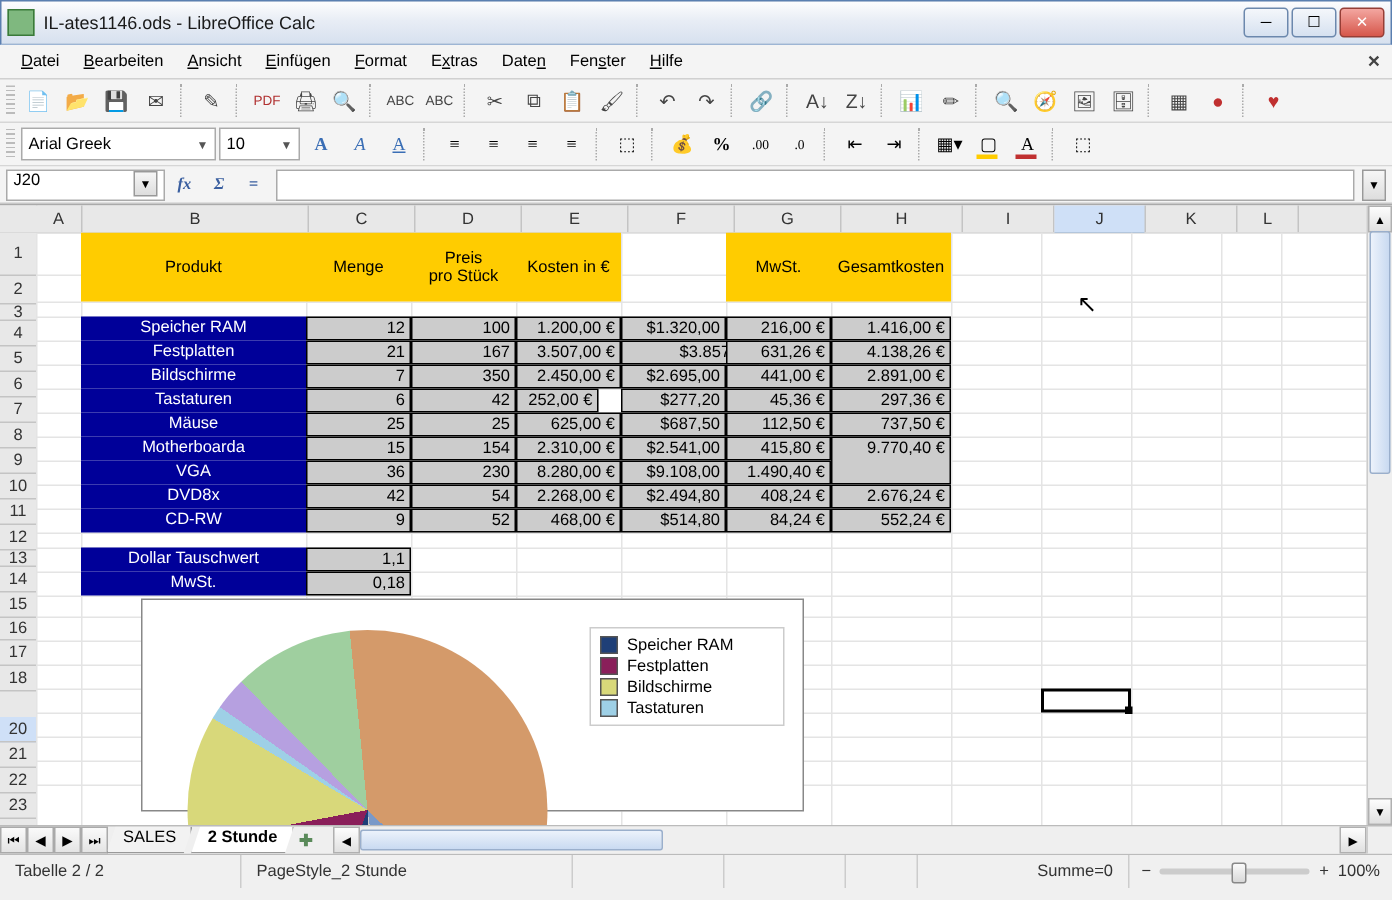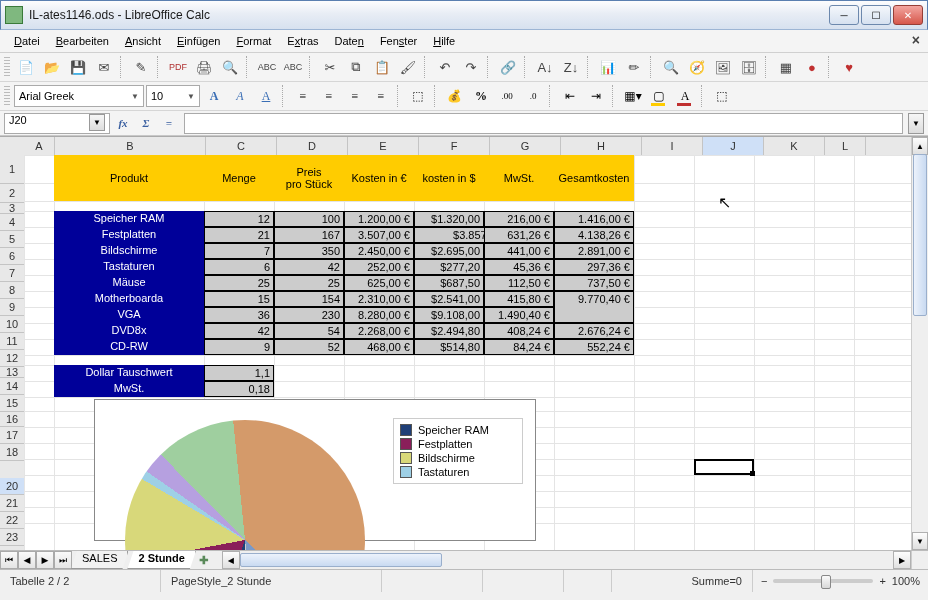--- a/index.html
+++ b/index.html
@@ -263,21 +263,20 @@
       <div style="position: absolute; top: 288px; left: 0px; right: 0px; height: 1px; background: rgb(228, 228, 228);"></div>
       <div style="position: absolute; top: 304px; left: 0px; right: 0px; height: 1px; background: rgb(228, 228, 228);"></div>
       <div style="position: absolute; top: 320px; left: 0px; right: 0px; height: 1px; background: rgb(228, 228, 228);"></div>
       <div style="position: absolute; top: 336px; left: 0px; right: 0px; height: 1px; background: rgb(228, 228, 228);"></div>
       <div style="position: absolute; top: 352px; left: 0px; right: 0px; height: 1px; background: rgb(228, 228, 228);"></div>
       <div style="position: absolute; top: 368px; left: 0px; right: 0px; height: 1px; background: rgb(228, 228, 228);"></div>
       <div class="cell hdr" style="left: 30px; top: 0px; width: 150px; height: 46px;">Produkt</div>
       <div class="cell hdr" style="left: 180px; top: 0px; width: 70px; height: 46px;">Menge</div>
       <div class="cell hdr" style="left: 250px; top: 0px; width: 70px; height: 46px;">Preis<br>pro Stück</div>
       <div class="cell hdr" style="left: 320px; top: 0px; width: 70px; height: 46px;">Kosten in €</div>
-      <div class="cell hdr" style="left: 390px; top: 0px; width: 70px; height: 46px;">kosten in $</div>
       <div class="cell hdr" style="left: 460px; top: 0px; width: 70px; height: 46px;">MwSt.</div>
       <div class="cell hdr" style="left: 530px; top: 0px; width: 80px; height: 46px;">Gesamtkosten</div>
       <div class="cell prodcell" style="left: 30px; top: 56px; width: 150px; height: 16px;">Speicher RAM</div>
       <div class="cell datagrey" style="left: 180px; top: 56px; width: 70px; height: 16px;">12</div>
       <div class="cell datagrey" style="left: 250px; top: 56px; width: 70px; height: 16px;">100</div>
       <div class="cell datagrey" style="left: 320px; top: 56px; width: 70px; height: 16px;">1.200,00 €</div>
       <div class="cell datagrey" style="left: 390px; top: 56px; width: 70px; height: 16px;">$1.320,00</div>
       <div class="cell datagrey" style="left: 460px; top: 56px; width: 70px; height: 16px;">216,00 €</div>
       <div class="cell datagrey" style="left: 530px; top: 56px; width: 80px; height: 16px; padding-left: 16px;">1.416,00 €</div>
       <div class="cell prodcell" style="left: 30px; top: 72px; width: 150px; height: 16px;">Festplatten</div>
@@ -290,21 +289,21 @@
       <div class="cell prodcell" style="left: 30px; top: 88px; width: 150px; height: 16px;">Bildschirme</div>
       <div class="cell datagrey" style="left: 180px; top: 88px; width: 70px; height: 16px;">7</div>
       <div class="cell datagrey" style="left: 250px; top: 88px; width: 70px; height: 16px;">350</div>
       <div class="cell datagrey" style="left: 320px; top: 88px; width: 70px; height: 16px;">2.450,00 €</div>
       <div class="cell datagrey" style="left: 390px; top: 88px; width: 70px; height: 16px;">$2.695,00</div>
       <div class="cell datagrey" style="left: 460px; top: 88px; width: 70px; height: 16px;">441,00 €</div>
       <div class="cell datagrey" style="left: 530px; top: 88px; width: 80px; height: 16px;">2.891,00 €</div>
       <div class="cell prodcell" style="left: 30px; top: 104px; width: 150px; height: 16px;">Tastaturen</div>
       <div class="cell datagrey" style="left: 180px; top: 104px; width: 70px; height: 16px;">6</div>
       <div class="cell datagrey" style="left: 250px; top: 104px; width: 70px; height: 16px;">42</div>
-      <div class="cell datagrey" style="left: 320px; top: 104px; width: 70px; height: 16px;">252,00 €</div>
+      <div class="cell datagrey" style="left: 320px; top: 104px; width: 55px; height: 16px;">252,00 €</div>
       <div class="cell datagrey" style="left: 390px; top: 104px; width: 70px; height: 16px;">$277,20</div>
       <div class="cell datagrey" style="left: 460px; top: 104px; width: 70px; height: 16px;">45,36 €</div>
       <div class="cell datagrey" style="left: 530px; top: 104px; width: 80px; height: 16px;">297,36 €</div>
       <div class="cell prodcell" style="left: 30px; top: 120px; width: 150px; height: 16px;">Mäuse</div>
       <div class="cell datagrey" style="left: 180px; top: 120px; width: 70px; height: 16px;">25</div>
       <div class="cell datagrey" style="left: 250px; top: 120px; width: 70px; height: 16px;">25</div>
       <div class="cell datagrey" style="left: 320px; top: 120px; width: 70px; height: 16px;">625,00 €</div>
       <div class="cell datagrey" style="left: 390px; top: 120px; width: 70px; height: 16px;">$687,50</div>
       <div class="cell datagrey" style="left: 460px; top: 120px; width: 70px; height: 16px;">112,50 €</div>
       <div class="cell datagrey" style="left: 530px; top: 120px; width: 80px; height: 16px;">737,50 €</div>

